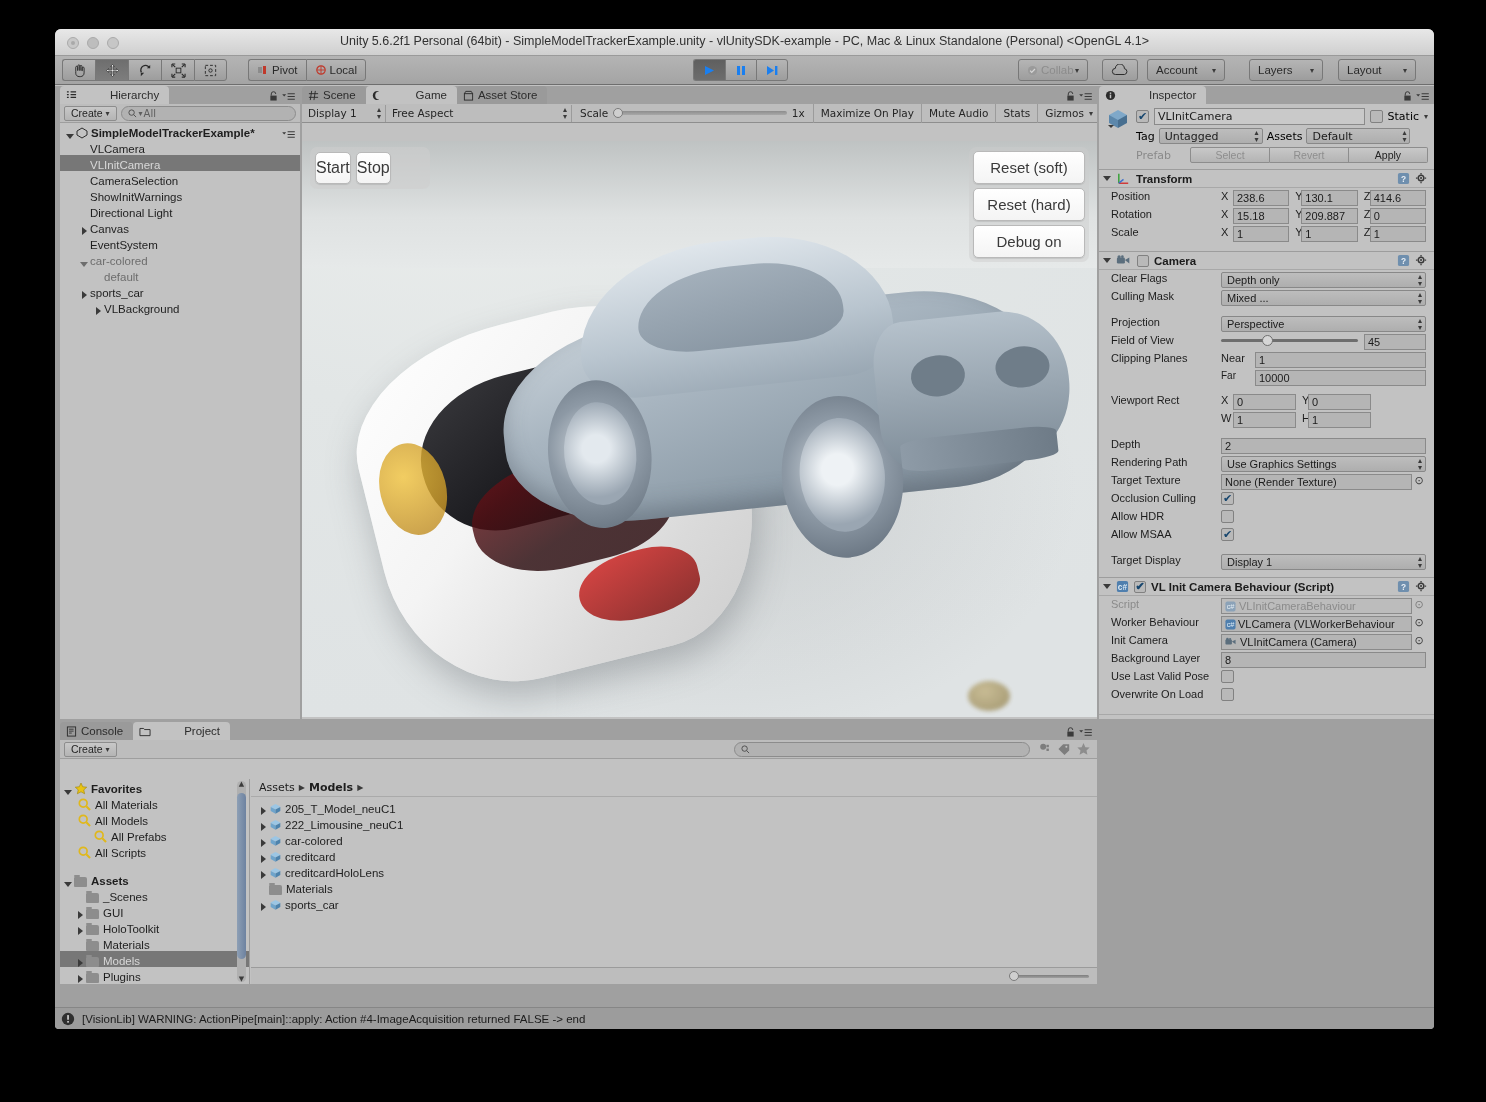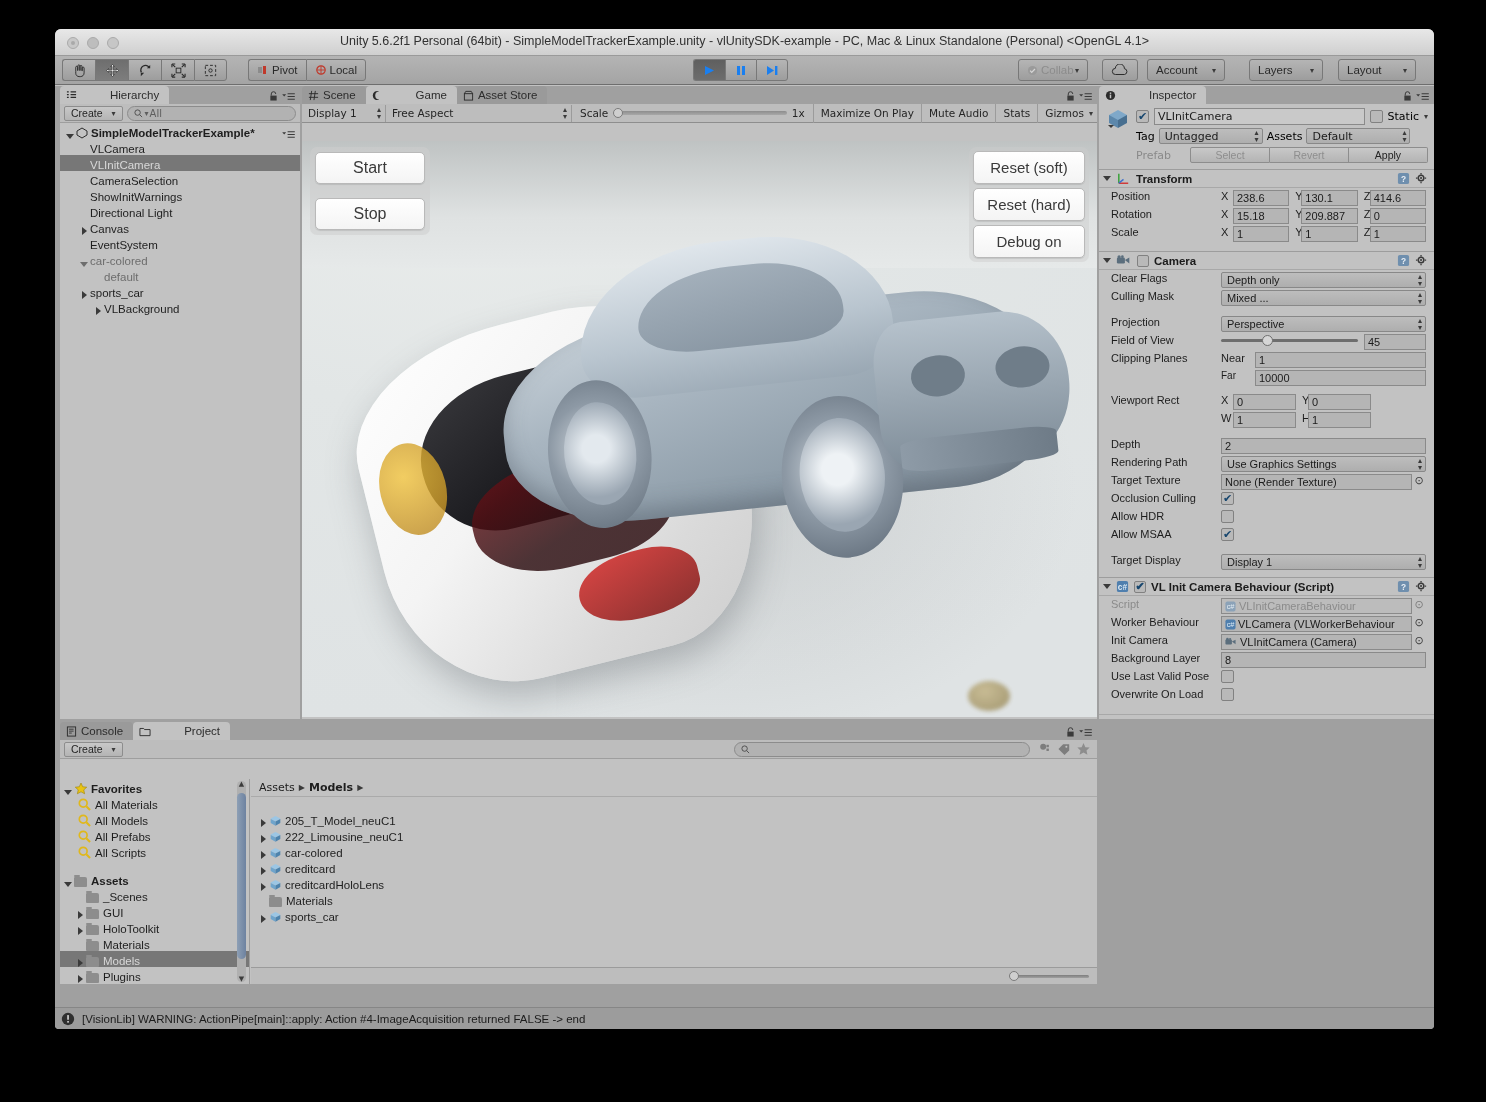--- a/index.html
+++ b/index.html
@@ -92,21 +92,21 @@
   .panel-body { background: #c2c2c2; position: absolute; left:0; right:0; bottom:0; }
   .panel-toolbar {
     height: 19px; background: #bdbdbd;
     border-bottom: 1px solid #9e9e9e;
     display: flex; align-items: center; gap: 4px;
     padding: 0 4px;
     font-size: 11px; color: #2b2b2b;
   }
   .mini-btn {
     height: 15px; padding: 0 6px;
-    display:flex;align-items:center;gap:9px;
+    display:flex;align-items:center;gap:3px;
     background: linear-gradient(#c8c8c8,#b4b4b4);
     border: 1px solid #8d8d8d; border-radius: 2px;
     font-size: 10.5px; color:#242424;
     font-family: "Liberation Sans", sans-serif;
   }
   .search-pill {
     flex: 1; height: 15px; border-radius: 8px;
     background: #b2b2b2; border: 1px solid #8c8c8c;
     display: flex; align-items: center; padding: 0 6px;
     font-size: 10px; color: #5e5e5e;
@@ -571,21 +571,21 @@
               <div style="position:absolute;left:69%;top:66%;width:26%;height:9%;
                    background:linear-gradient(90deg,#8e9ba7,#6e7b87);border-radius:20%"></div>
             </div>
 
             <div style="position:absolute;right:11%;bottom:1%;width:42px;height:30px;
                  background:radial-gradient(ellipse at 40% 35%, #c6b88c, #9a8d63);
                  border-radius:50%;filter:blur(2px);opacity:.9"></div>
 
             <div style="position:absolute;left:8px;top:6px;width:120px;
                  background:rgba(205,205,205,.55);border-radius:7px;padding:5px;
-                 display:flex;flex-direction:column;gap:14px">
+                 display:flex;flex-direction:row;gap:5px">
               <div class="ovl-btn" style="height:32px;font-size:16px">Start</div>
               <div class="ovl-btn" style="height:32px;font-size:16px">Stop</div>
             </div>
 
             <div style="position:absolute;right:8px;top:6px;width:120px;
                  background:rgba(205,205,205,.45);border-radius:7px;padding:4px;
                  display:flex;flex-direction:column;gap:4px">
               <div class="ovl-btn" style="height:33px;font-size:15px">Reset (soft)</div>
               <div class="ovl-btn" style="height:33px;font-size:15px">Reset (hard)</div>
               <div class="ovl-btn" style="height:33px;font-size:15px">Debug on</div>
@@ -978,21 +978,21 @@
                   </svg>
                   <span>All Materials</span>
                 </div>
                 <div class="tree-row" style="padding-left: 18px;">
                   <svg class="magnify" viewBox="0 0 14 14" style="margin-right:4px">
                     <circle cx="5.6" cy="5.6" r="4.2" fill="none" stroke="#e0b81c" stroke-width="1.8"></circle>
                     <path d="M8.9 8.9L13 13" stroke="#e0b81c" stroke-width="2.2"></path>
                   </svg>
                   <span>All Models</span>
                 </div>
-                <div class="tree-row" style="padding-left: 18px;">
+                <div class="tree-row" style="padding-left: 34px;">
                   <svg class="magnify" viewBox="0 0 14 14" style="margin-right:4px">
                     <circle cx="5.6" cy="5.6" r="4.2" fill="none" stroke="#e0b81c" stroke-width="1.8"></circle>
                     <path d="M8.9 8.9L13 13" stroke="#e0b81c" stroke-width="2.2"></path>
                   </svg>
                   <span>All Prefabs</span>
                 </div>
                 <div class="tree-row" style="padding-left: 18px;">
                   <svg class="magnify" viewBox="0 0 14 14" style="margin-right:4px">
                     <circle cx="5.6" cy="5.6" r="4.2" fill="none" stroke="#e0b81c" stroke-width="1.8"></circle>
                     <path d="M8.9 8.9L13 13" stroke="#e0b81c" stroke-width="2.2"></path>
@@ -1060,89 +1060,89 @@
           </div>
 
           <div id="proj-right">
             <div class="breadcrumb">
               <span>Assets</span>
               <span style="font-size:8px;color:#3a3a3a">▶</span>
               <span style="font-weight:bold">Models</span>
               <span style="font-size:8px;color:#3a3a3a">▶</span>
             </div>
             <div id="contents-list" style="padding-top: 2px;">
-                <div class="tree-row" style="padding-left: 6px; margin-top: 12px;">
-                  <span class="tw">
-                    <span class="arrow-r"></span>
-                  </span>
-                  <svg class="prefab-ico" viewBox="0 0 14 13" style="margin-right:3px">
-                    <path d="M7 1l5.2 2.8v.5L7 7.1 1.8 4.3v-.5z" fill="#9cc6e4"></path>
-                    <path d="M1.8 4.3v4.4L7 11.6V7.1z" fill="#6ea4cc"></path>
-                    <path d="M12.2 4.3v4.4L7 11.6V7.1z" fill="#4d83ad"></path>
-                  </svg>
-                  <span>205_T_Model_neuC1</span>
-                </div>
                 <div class="tree-row" style="padding-left: 6px;">
                   <span class="tw">
                     <span class="arrow-r"></span>
                   </span>
                   <svg class="prefab-ico" viewBox="0 0 14 13" style="margin-right:3px">
                     <path d="M7 1l5.2 2.8v.5L7 7.1 1.8 4.3v-.5z" fill="#9cc6e4"></path>
                     <path d="M1.8 4.3v4.4L7 11.6V7.1z" fill="#6ea4cc"></path>
                     <path d="M12.2 4.3v4.4L7 11.6V7.1z" fill="#4d83ad"></path>
                   </svg>
-                  <span>222_Limousine_neuC1</span>
+                  <span>205_T_Model_neuC1</span>
                 </div>
                 <div class="tree-row" style="padding-left: 6px;">
                   <span class="tw">
                     <span class="arrow-r"></span>
                   </span>
                   <svg class="prefab-ico" viewBox="0 0 14 13" style="margin-right:3px">
                     <path d="M7 1l5.2 2.8v.5L7 7.1 1.8 4.3v-.5z" fill="#9cc6e4"></path>
                     <path d="M1.8 4.3v4.4L7 11.6V7.1z" fill="#6ea4cc"></path>
                     <path d="M12.2 4.3v4.4L7 11.6V7.1z" fill="#4d83ad"></path>
                   </svg>
-                  <span>car-colored</span>
+                  <span>222_Limousine_neuC1</span>
                 </div>
                 <div class="tree-row" style="padding-left: 6px;">
                   <span class="tw">
                     <span class="arrow-r"></span>
                   </span>
                   <svg class="prefab-ico" viewBox="0 0 14 13" style="margin-right:3px">
                     <path d="M7 1l5.2 2.8v.5L7 7.1 1.8 4.3v-.5z" fill="#9cc6e4"></path>
                     <path d="M1.8 4.3v4.4L7 11.6V7.1z" fill="#6ea4cc"></path>
                     <path d="M12.2 4.3v4.4L7 11.6V7.1z" fill="#4d83ad"></path>
                   </svg>
-                  <span>creditcard</span>
+                  <span>car-colored</span>
                 </div>
                 <div class="tree-row" style="padding-left: 6px;">
                   <span class="tw">
                     <span class="arrow-r"></span>
                   </span>
                   <svg class="prefab-ico" viewBox="0 0 14 13" style="margin-right:3px">
                     <path d="M7 1l5.2 2.8v.5L7 7.1 1.8 4.3v-.5z" fill="#9cc6e4"></path>
                     <path d="M1.8 4.3v4.4L7 11.6V7.1z" fill="#6ea4cc"></path>
                     <path d="M12.2 4.3v4.4L7 11.6V7.1z" fill="#4d83ad"></path>
                   </svg>
-                  <span>creditcardHoloLens</span>
-                </div>
-                <div class="tree-row" style="padding-left: 6px;">
-                  <span class="tw"></span>
-                  <span class="folder-ico" style="margin-right:4px"></span>
-                  <span>Materials</span>
+                  <span>creditcard</span>
                 </div>
                 <div class="tree-row" style="padding-left: 6px;">
                   <span class="tw">
                     <span class="arrow-r"></span>
                   </span>
                   <svg class="prefab-ico" viewBox="0 0 14 13" style="margin-right:3px">
                     <path d="M7 1l5.2 2.8v.5L7 7.1 1.8 4.3v-.5z" fill="#9cc6e4"></path>
                     <path d="M1.8 4.3v4.4L7 11.6V7.1z" fill="#6ea4cc"></path>
                     <path d="M12.2 4.3v4.4L7 11.6V7.1z" fill="#4d83ad"></path>
                   </svg>
+                  <span>creditcardHoloLens</span>
+                </div>
+                <div class="tree-row" style="padding-left: 6px;">
+                  <span class="tw"></span>
+                  <span class="folder-ico" style="margin-right:4px"></span>
+                  <span>Materials</span>
+                </div>
+                <div class="tree-row" style="padding-left: 6px;">
+                  <span class="tw">
+                    <span class="arrow-r"></span>
+                  </span>
+                  <svg class="prefab-ico" viewBox="0 0 14 13" style="margin-right:3px">
+                    <path d="M7 1l5.2 2.8v.5L7 7.1 1.8 4.3v-.5z" fill="#9cc6e4"></path>
+                    <path d="M1.8 4.3v4.4L7 11.6V7.1z" fill="#6ea4cc"></path>
+                    <path d="M12.2 4.3v4.4L7 11.6V7.1z" fill="#4d83ad"></path>
+                  </svg>
                   <span>sports_car</span>
                 </div>
               </div>
 
             <div style="position:absolute;left:0;right:0;bottom:0;height:17px;background:#bdbdbd;border-top:1px solid #9b9b9b;display:flex;align-items:center;justify-content:flex-end;padding-right:8px">
               <span style="position:relative;width:80px;height:10px;display:flex;align-items:center">
                 <span style="position:absolute;left:6px;right:0;height:3px;background:linear-gradient(#7d7d7d,#a0a0a0);border-radius:2px"></span>
                 <span style="position:absolute;left:0;width:10px;height:10px;border-radius:50%;background:#cfcfcf;border:1px solid #7b7b7b"></span>
               </span>
             </div>

